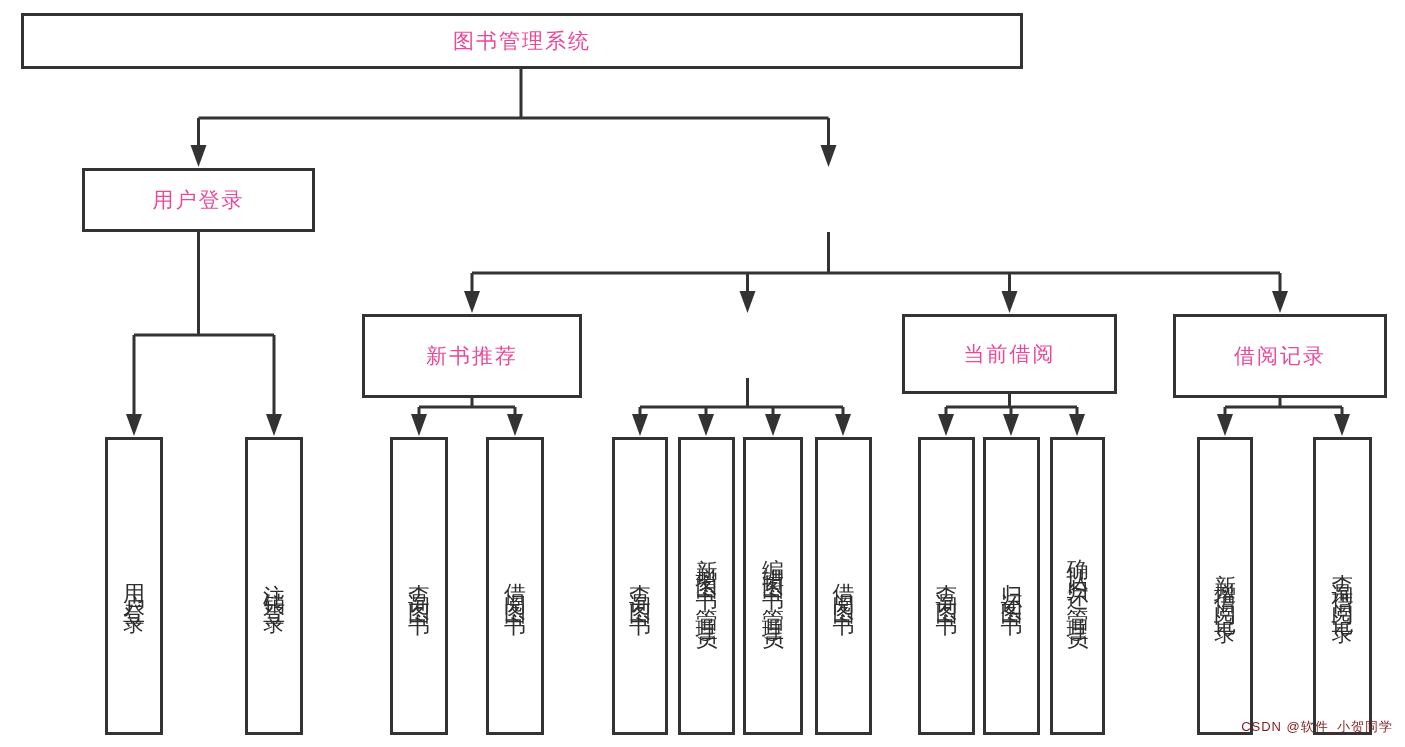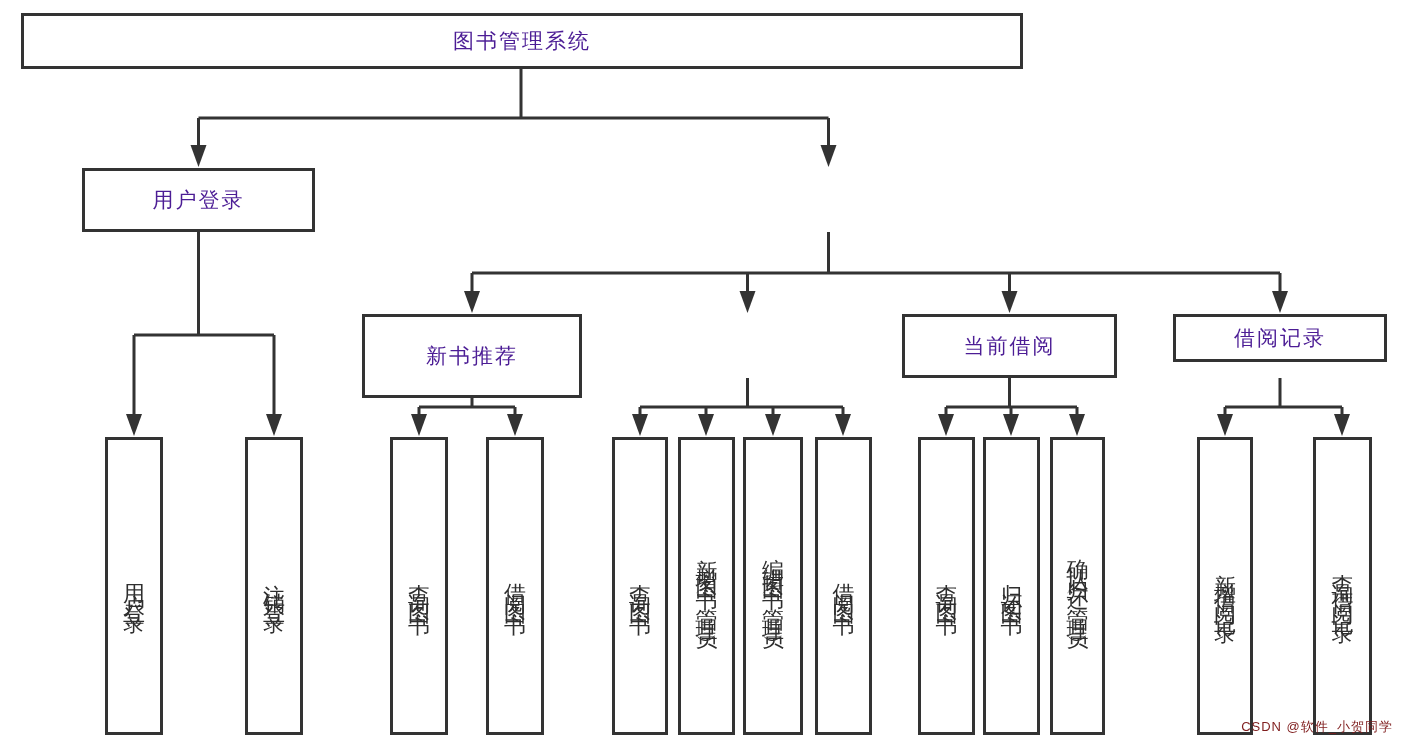--- a/index.html
+++ b/index.html
@@ -3,21 +3,21 @@
 <meta charset="utf-8">
 <style>
   html,body{margin:0;padding:0;background:#ffffff;}
   #canvas{
     position:relative;width:1405px;height:747px;background:#ffffff;
     font-family:"Liberation Sans","DejaVu Sans",sans-serif;overflow:hidden;
   }
   .hbox{
     position:absolute;box-sizing:border-box;background:#ffffff;
     border:3px solid #333333;display:flex;align-items:center;justify-content:center;
-    font-size:21px;color:#4c1d95;letter-spacing:2px;z-index:2;
+    font-size:21px;color:#ec4899;letter-spacing:2px;z-index:2;
   }
   .leaf{
     position:absolute;box-sizing:border-box;background:#ffffff;
     border:3px solid #333333;display:flex;align-items:center;justify-content:center;
     top:437px;height:298px;z-index:2;
   }
   .vtxt{
     writing-mode:vertical-rl;text-orientation:mixed;white-space:nowrap;
     font-size:22px;letter-spacing:10px;line-height:1;color:#2e2e2e;
   }
@@ -59,24 +59,24 @@
     <span>图书管理系统</span>
   </div>
 
   <div class="hbox" style="left:82px;top:168px;width:233px;height:64px;">
     <span>用户登录</span>
   </div>
 
   <div class="hbox" style="left:362px;top:314px;width:220px;height:84px;">
     <span>新书推荐</span>
   </div>
-  <div class="hbox" style="left:902px;top:314px;width:215px;height:64px;">
+  <div class="hbox" style="left:902px;top:314px;width:215px;height:80px;">
     <span>当前借阅</span>
   </div>
-  <div class="hbox" style="left:1173px;top:314px;width:214px;height:48px;">
+  <div class="hbox" style="left:1173px;top:314px;width:214px;height:84px;">
     <span>借阅记录</span>
   </div>
 
   <div class="leaf" style="left:105px;width:58px;">
     <span class="vtxt">用户登录</span>
   </div>
   <div class="leaf" style="left:245px;width:58px;">
     <span class="vtxt">注销登录</span>
   </div>
 

